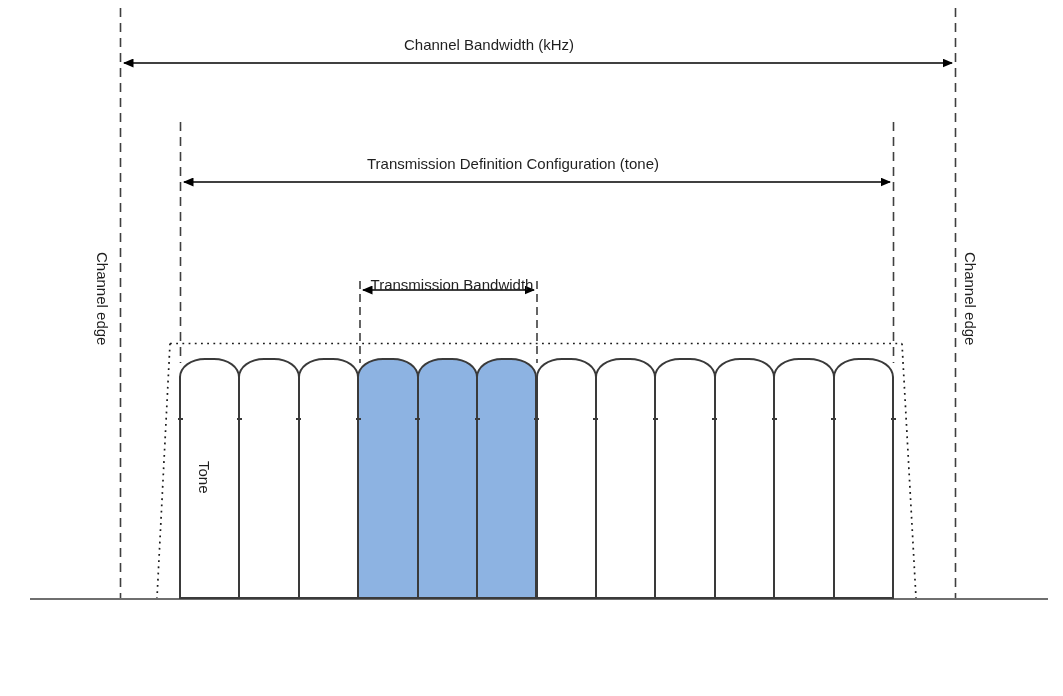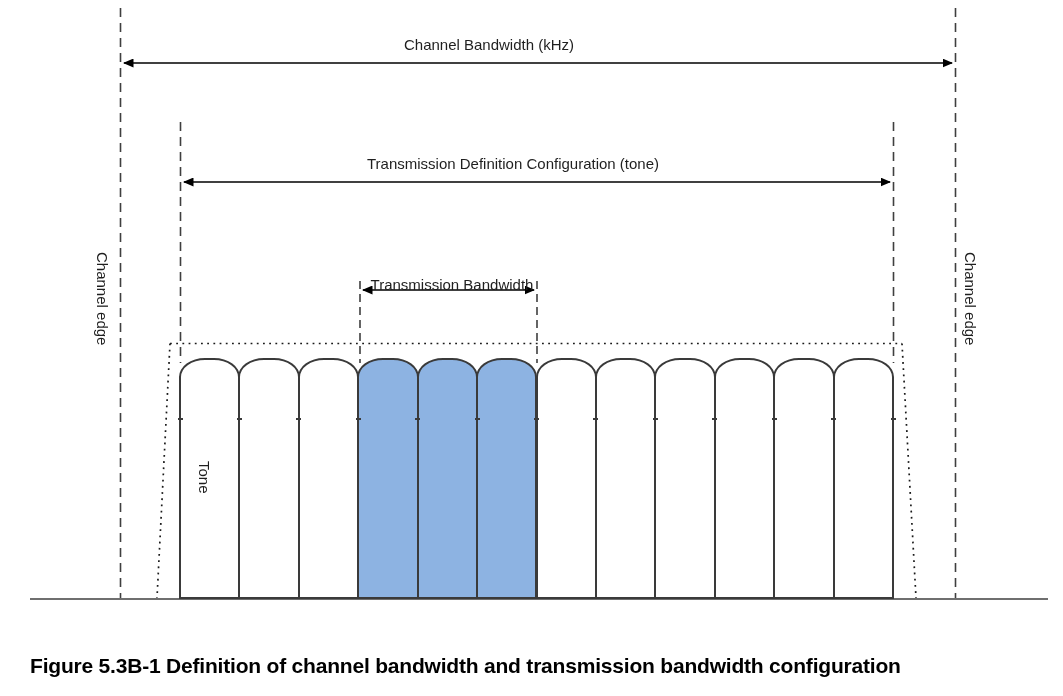--- a/index.html
+++ b/index.html
@@ -120,14 +120,13 @@
   <div class="lbl centered" style="left:513px;top:155px;">Transmission Definition Configuration (tone)</div>
 
   <div class="lbl centered" style="left:452px;top:256px;margin-top:20px;">Transmission Bandwidth</div>
 
   <div class="vlbl" style="left:94px;top:252px;">Channel edge</div>
 
   <div class="vlbl" style="left:962px;top:252px;">Channel edge</div>
 
   <div class="vlbl" style="left:196px;top:461px;">Tone</div>
 
-  <div id="caption">Figure 5.3B-1 Definition of channel bandwidth and transmission bandwidth configuration</div>
 </div>
 
 </body></html>

